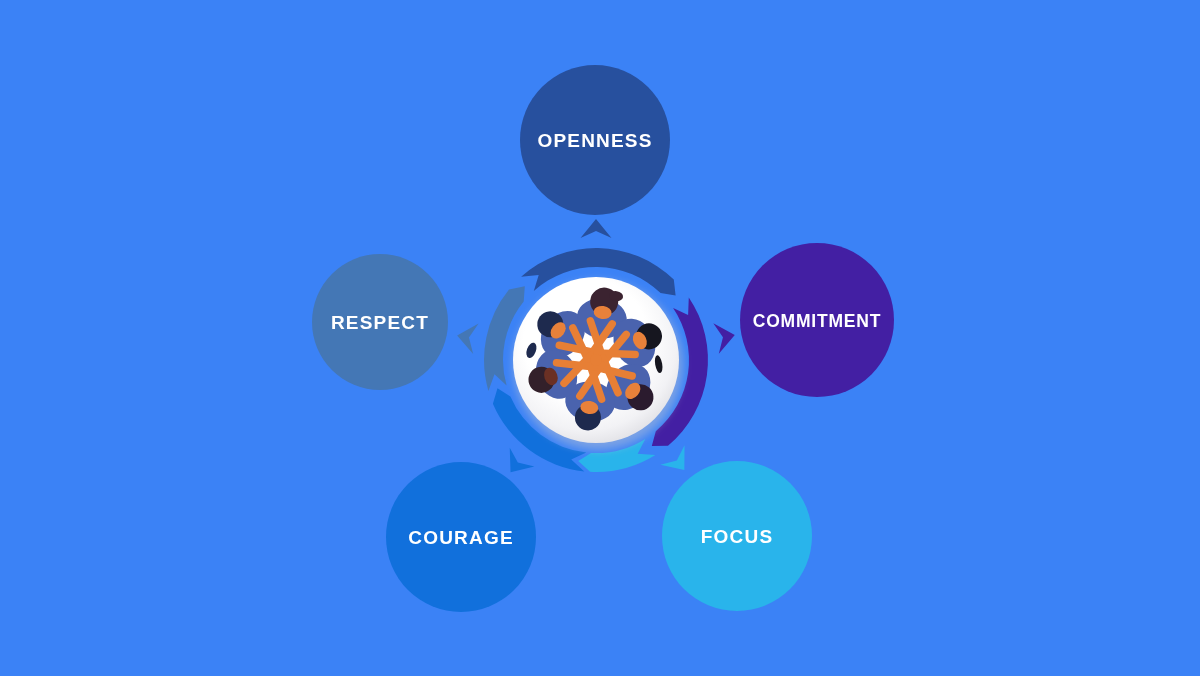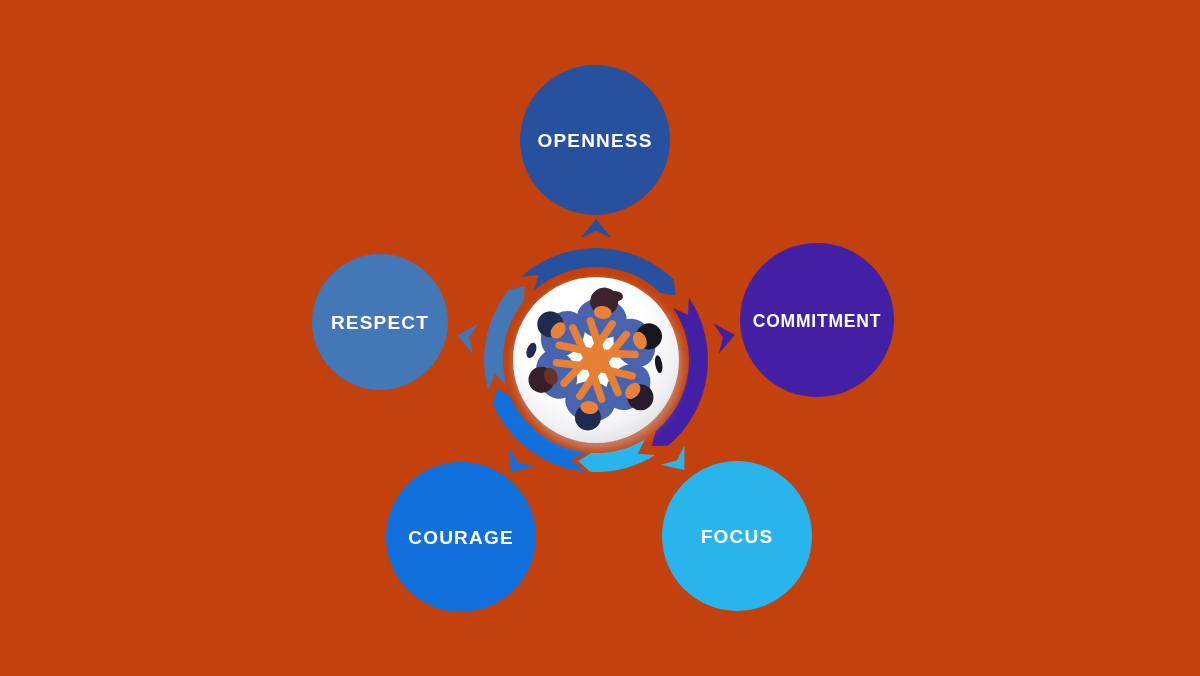--- a/index.html
+++ b/index.html
@@ -4,21 +4,21 @@
 <style>
   html, body {
     margin: 0;
     padding: 0;
     background: #ffffff;
   }
   .stage {
     position: relative;
     width: 1200px;
     height: 676px;
-    background: #c2410c;
+    background: #3b82f6;
     overflow: hidden;
     font-family: "Liberation Sans", sans-serif;
   }
   svg { display: block; }
   .value-label {
     font-family: "Liberation Sans", sans-serif;
     font-weight: 700;
     fill: #ffffff;
     letter-spacing: 1.2px;
     font-size: 19px;

